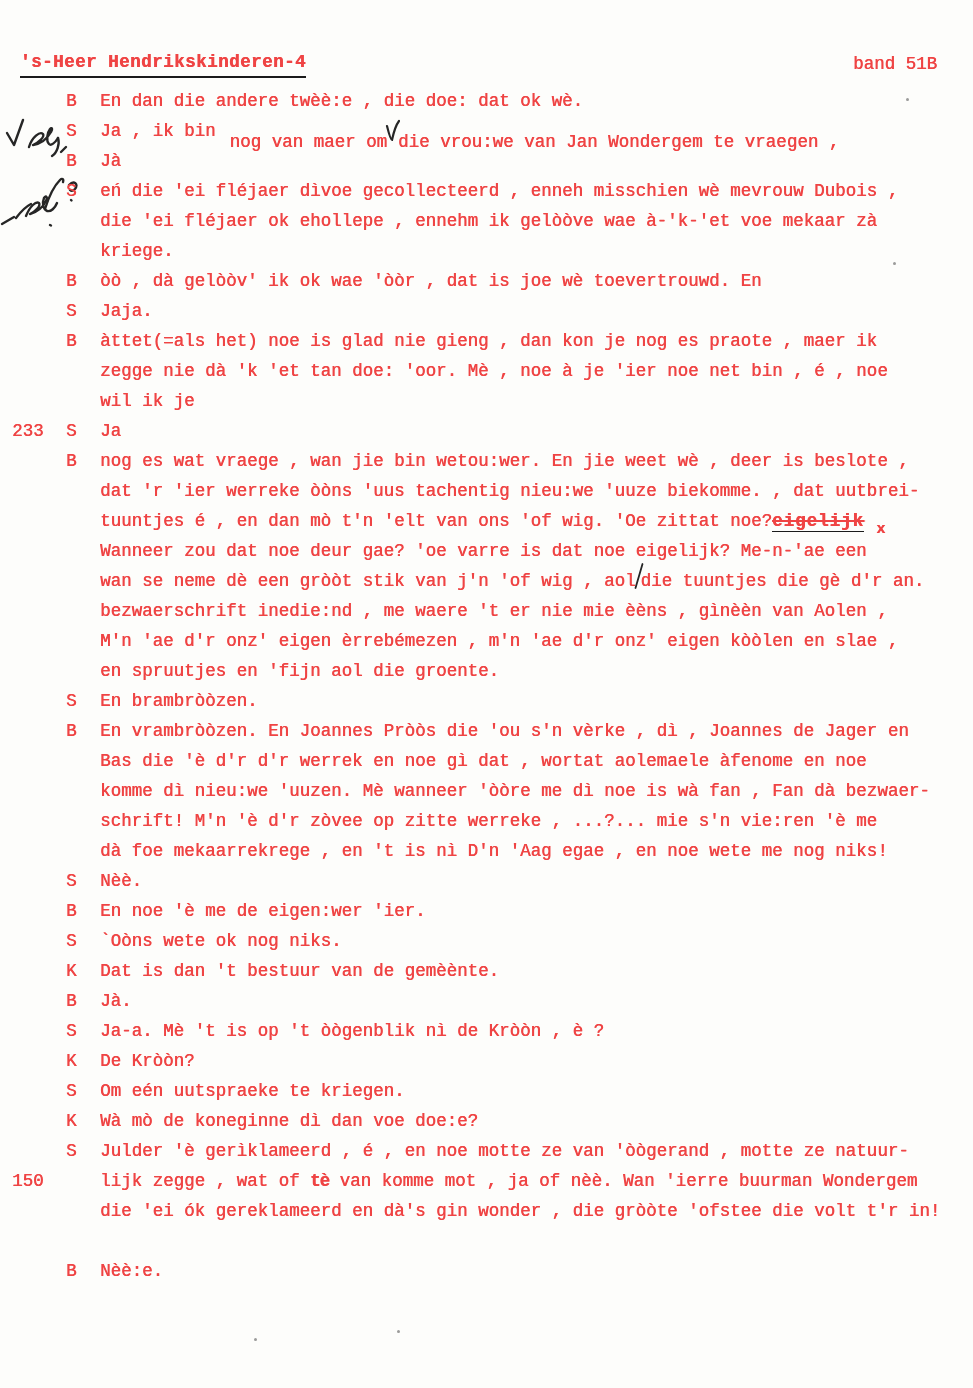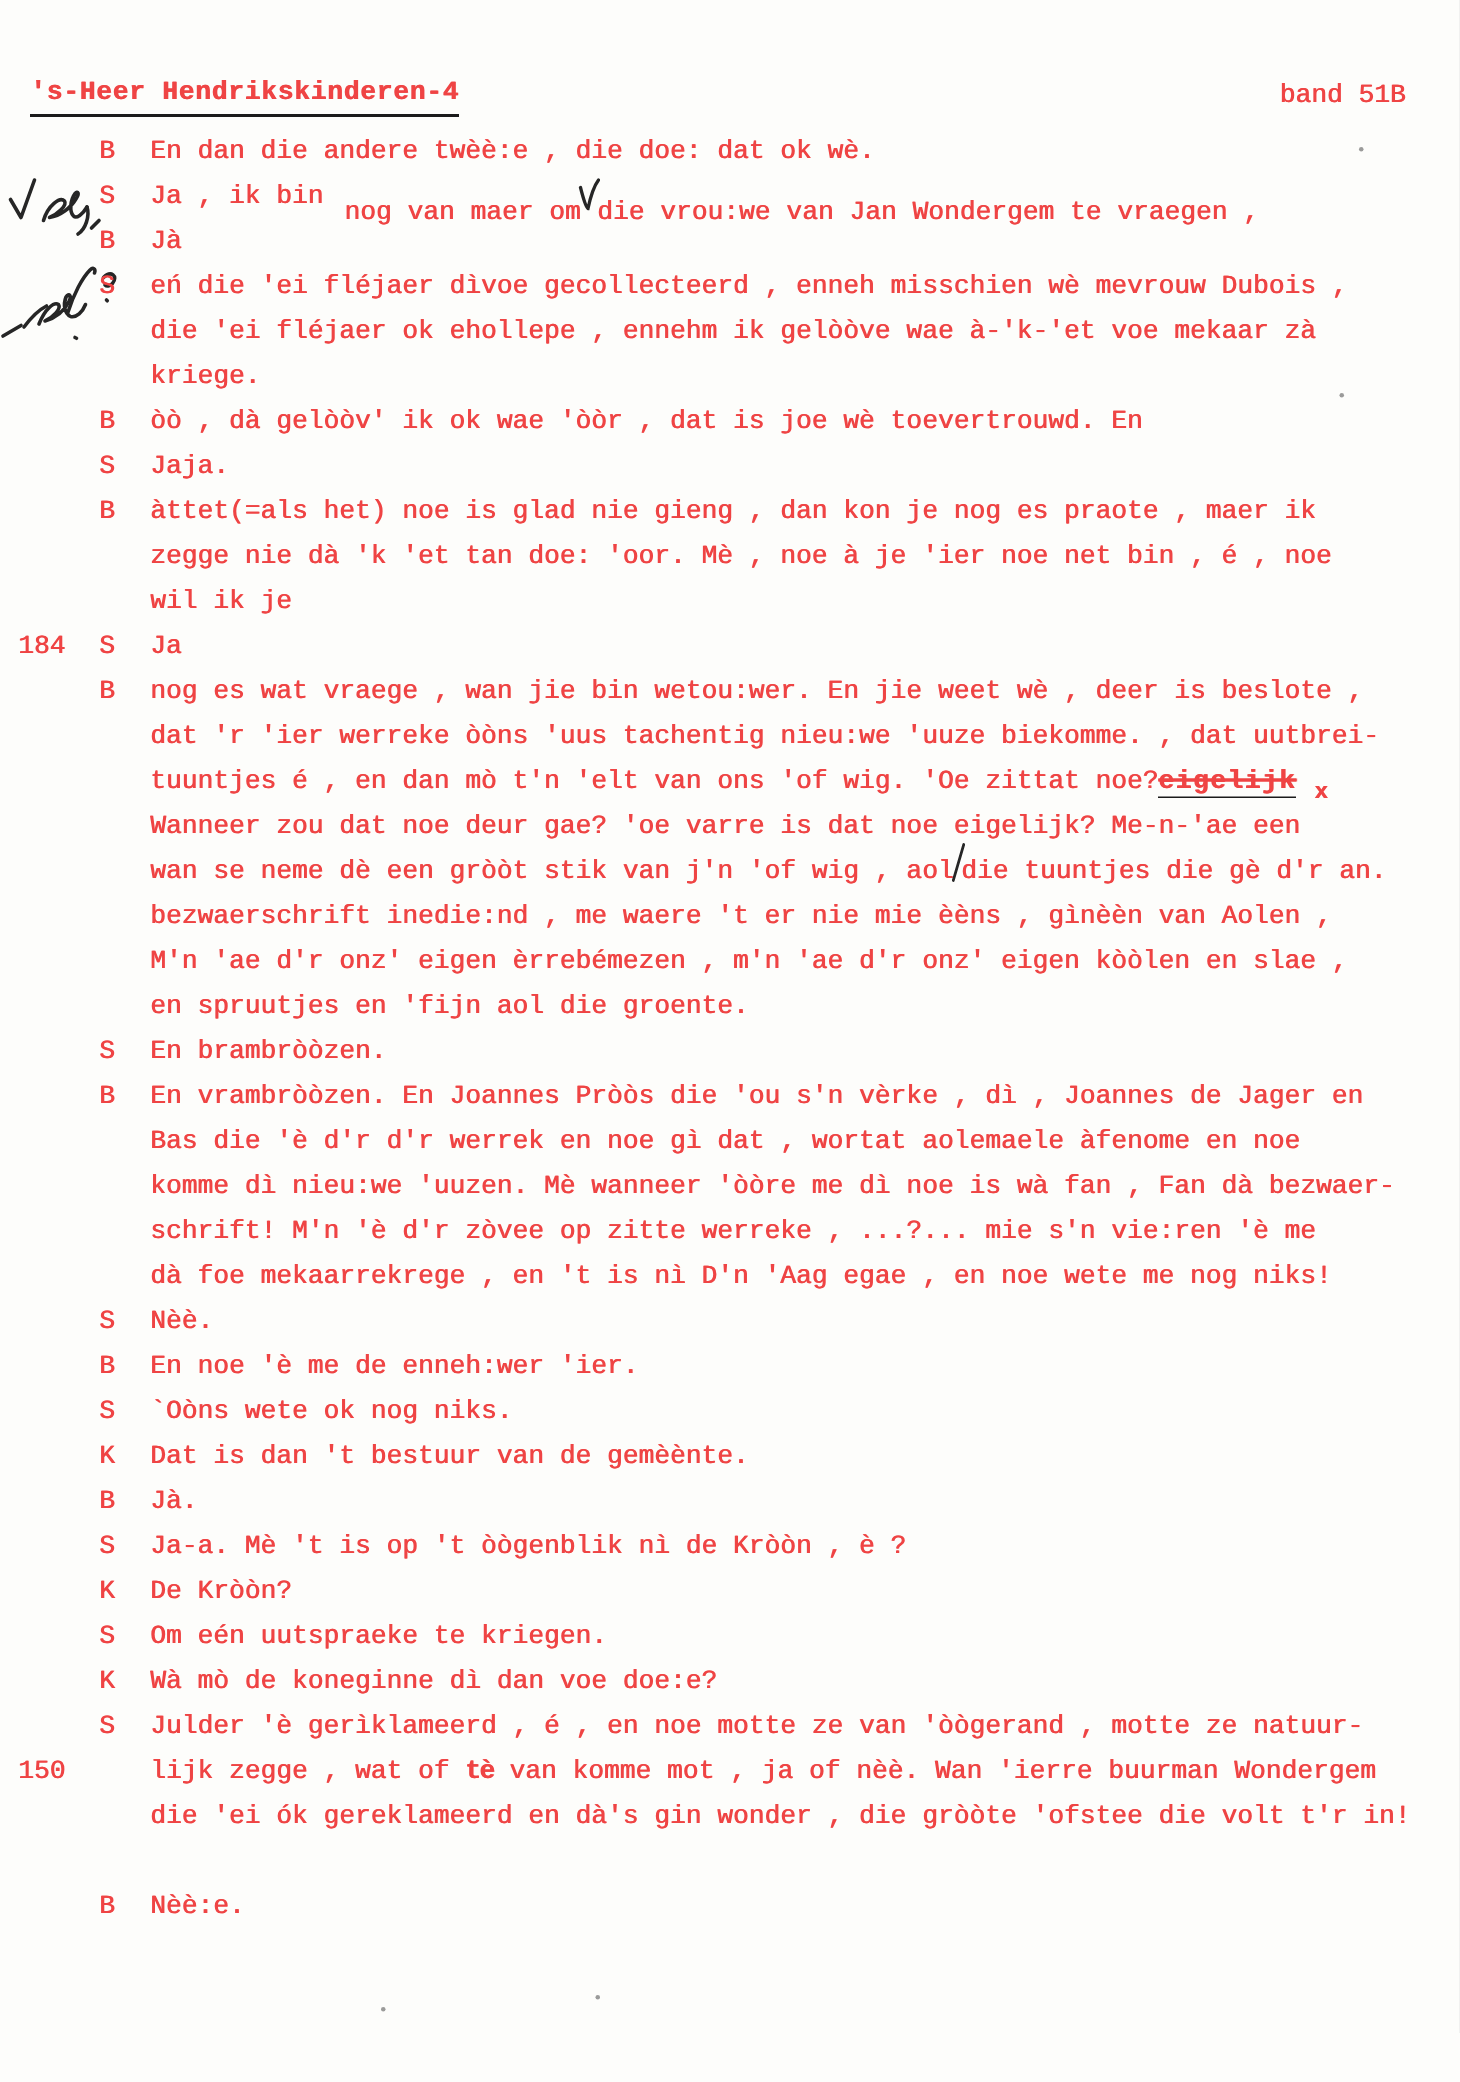--- a/index.html
+++ b/index.html
@@ -72,39 +72,39 @@
               </svg></span><span class="tok">die vrou:we van Jan Wondergem te vraegen ,</span></span></span></div>
       <div class="line"><span class="no"></span><span class="sp">B</span><span class="txt"><span class="tok">Jà</span></span></div>
       <div class="line"><span class="no"></span><span class="sp">S</span><span class="txt"><span class="tok">eń die 'ei fléjaer dìvoe gecollecteerd , enneh misschien wè mevrouw Dubois ,</span></span></div>
       <div class="line"><span class="no"></span><span class="sp"></span><span class="txt"><span class="tok">die 'ei fléjaer ok ehollepe , ennehm ik gelòòve wae à-'k-'et voe mekaar zà</span></span></div>
       <div class="line"><span class="no"></span><span class="sp"></span><span class="txt"><span class="tok">kriege.</span></span></div>
       <div class="line"><span class="no"></span><span class="sp">B</span><span class="txt"><span class="tok">òò , dà gelòòv' ik ok wae 'òòr , dat is joe wè toevertrouwd. En</span></span></div>
       <div class="line"><span class="no"></span><span class="sp">S</span><span class="txt"><span class="tok">Jaja.</span></span></div>
       <div class="line"><span class="no"></span><span class="sp">B</span><span class="txt"><span class="tok">àttet(=als het) noe is glad nie gieng , dan kon je nog es praote , maer ik</span></span></div>
       <div class="line"><span class="no"></span><span class="sp"></span><span class="txt"><span class="tok">zegge nie dà 'k 'et tan doe: 'oor. Mè , noe à je 'ier noe net bin , é , noe</span></span></div>
       <div class="line"><span class="no"></span><span class="sp"></span><span class="txt"><span class="tok">wil ik je</span></span></div>
-      <div class="line"><span class="no">184</span><span class="sp">S</span><span class="txt"><span class="tok">Ja</span></span></div>
+      <div class="line"><span class="no">233</span><span class="sp">S</span><span class="txt"><span class="tok">Ja</span></span></div>
       <div class="line"><span class="no"></span><span class="sp">B</span><span class="txt"><span class="tok">nog es wat vraege , wan jie bin wetou:wer. En jie weet wè , deer is beslote ,</span></span></div>
       <div class="line"><span class="no"></span><span class="sp"></span><span class="txt"><span class="tok">dat 'r 'ier werreke òòns 'uus tachentig nieu:we 'uuze biekomme. , dat uutbrei-</span></span></div>
       <div class="line"><span class="no"></span><span class="sp"></span><span class="txt"><span class="tok">tuuntjes é , en dan mò t'n 'elt van ons 'of wig. 'Oe zittat noe?</span><span class="struck">eigelijk</span><span class="subx">x</span></span></div>
       <div class="line"><span class="no"></span><span class="sp"></span><span class="txt"><span class="tok">Wanneer zou dat noe deur gae? 'oe varre is dat noe eigelijk? Me-n-'ae een</span></span></div>
       <div class="line"><span class="no"></span><span class="sp"></span><span class="txt"><span class="tok">wan se neme dè een gròòt stik van j'n 'of wig , aol</span><span class="smark"><svg width="10" height="28" viewBox="0 0 10 28">
               <line x1="8.5" y1="2" x2="1.5" y2="26" stroke="#262626" stroke-width="1.8" stroke-linecap="round"></line>
             </svg></span><span class="tok">die tuuntjes die gè d'r an.</span></span></div>
       <div class="line"><span class="no"></span><span class="sp"></span><span class="txt"><span class="tok">bezwaerschrift inedie:nd , me waere 't er nie mie èèns , gìnèèn van Aolen ,</span></span></div>
       <div class="line"><span class="no"></span><span class="sp"></span><span class="txt"><span class="tok">M'n 'ae d'r onz' eigen èrrebémezen , m'n 'ae d'r onz' eigen kòòlen en slae ,</span></span></div>
       <div class="line"><span class="no"></span><span class="sp"></span><span class="txt"><span class="tok">en spruutjes en 'fijn aol die groente.</span></span></div>
       <div class="line"><span class="no"></span><span class="sp">S</span><span class="txt"><span class="tok">En brambròòzen.</span></span></div>
       <div class="line"><span class="no"></span><span class="sp">B</span><span class="txt"><span class="tok">En vrambròòzen. En Joannes Pròòs die 'ou s'n vèrke , dì , Joannes de Jager en</span></span></div>
       <div class="line"><span class="no"></span><span class="sp"></span><span class="txt"><span class="tok">Bas die 'è d'r d'r werrek en noe gì dat , wortat aolemaele àfenome en noe</span></span></div>
       <div class="line"><span class="no"></span><span class="sp"></span><span class="txt"><span class="tok">komme dì nieu:we 'uuzen. Mè wanneer 'òòre me dì noe is wà fan , Fan dà bezwaer-</span></span></div>
       <div class="line"><span class="no"></span><span class="sp"></span><span class="txt"><span class="tok">schrift! M'n 'è d'r zòvee op zitte werreke , ...?... mie s'n vie:ren 'è me</span></span></div>
       <div class="line"><span class="no"></span><span class="sp"></span><span class="txt"><span class="tok">dà foe mekaarrekrege , en 't is nì D'n 'Aag egae , en noe wete me nog niks!</span></span></div>
       <div class="line"><span class="no"></span><span class="sp">S</span><span class="txt"><span class="tok">Nèè.</span></span></div>
-      <div class="line"><span class="no"></span><span class="sp">B</span><span class="txt"><span class="tok">En noe 'è me de enneh:wer 'ier.</span></span></div>
+      <div class="line"><span class="no"></span><span class="sp">B</span><span class="txt"><span class="tok">En noe 'è me de eigen:wer 'ier.</span></span></div>
       <div class="line"><span class="no"></span><span class="sp">S</span><span class="txt"><span class="tok">`Oòns wete ok nog niks.</span></span></div>
       <div class="line"><span class="no"></span><span class="sp">K</span><span class="txt"><span class="tok">Dat is dan 't bestuur van de gemèènte.</span></span></div>
       <div class="line"><span class="no"></span><span class="sp">B</span><span class="txt"><span class="tok">Jà.</span></span></div>
       <div class="line"><span class="no"></span><span class="sp">S</span><span class="txt"><span class="tok">Ja-a. Mè 't is op 't òògenblik nì de Kròòn , è ?</span></span></div>
       <div class="line"><span class="no"></span><span class="sp">K</span><span class="txt"><span class="tok">De Kròòn?</span></span></div>
       <div class="line"><span class="no"></span><span class="sp">S</span><span class="txt"><span class="tok">Om eén uutspraeke te kriegen.</span></span></div>
       <div class="line"><span class="no"></span><span class="sp">K</span><span class="txt"><span class="tok">Wà mò de koneginne dì dan voe doe:e?</span></span></div>
       <div class="line"><span class="no"></span><span class="sp">S</span><span class="txt"><span class="tok">Julder 'è gerìklameerd , é , en noe motte ze van 'òògerand , motte ze natuur-</span></span></div>
       <div class="line"><span class="no">150</span><span class="sp"></span><span class="txt"><span class="tok">lijk zegge , wat of </span><span class="over">tè</span><span class="tok"> van komme mot , ja of nèè. Wan 'ierre buurman Wondergem</span></span></div>
       <div class="line"><span class="no"></span><span class="sp"></span><span class="txt"><span class="tok">die 'ei ók gereklameerd en dà's gin wonder , die gròòte 'ofstee die volt t'r in!</span></span></div>

